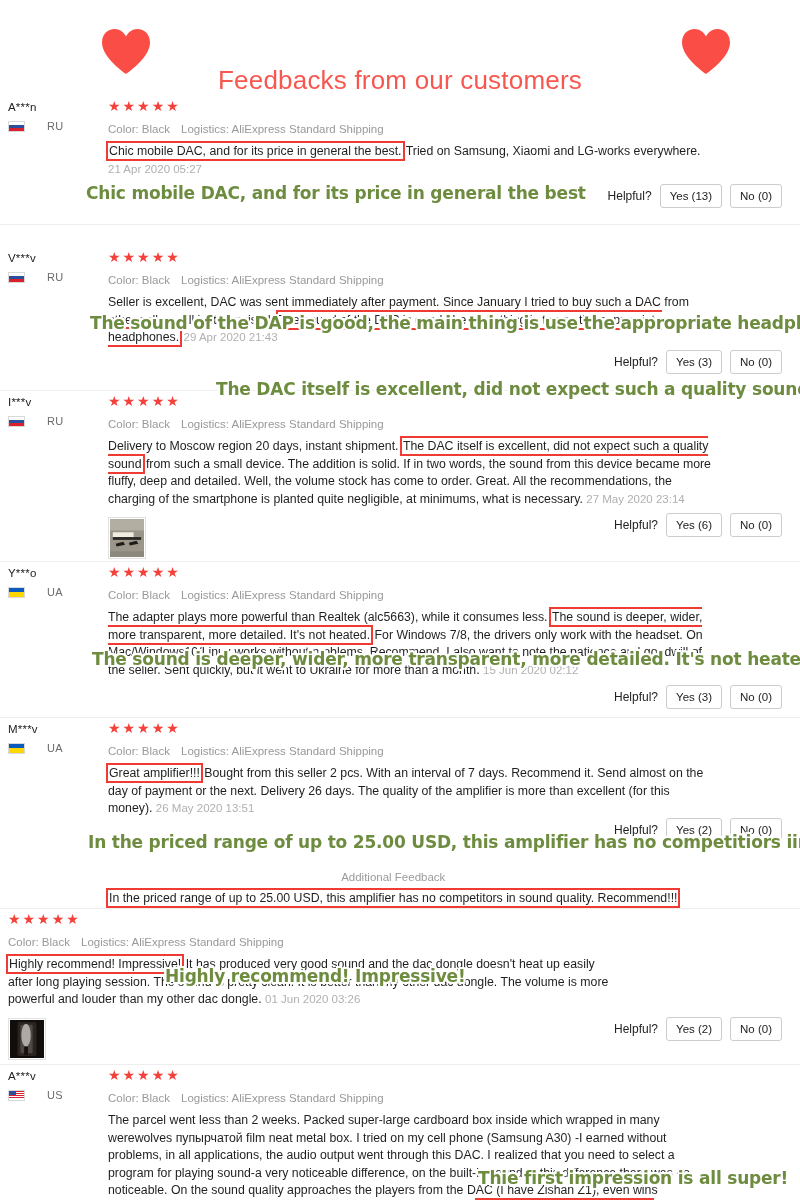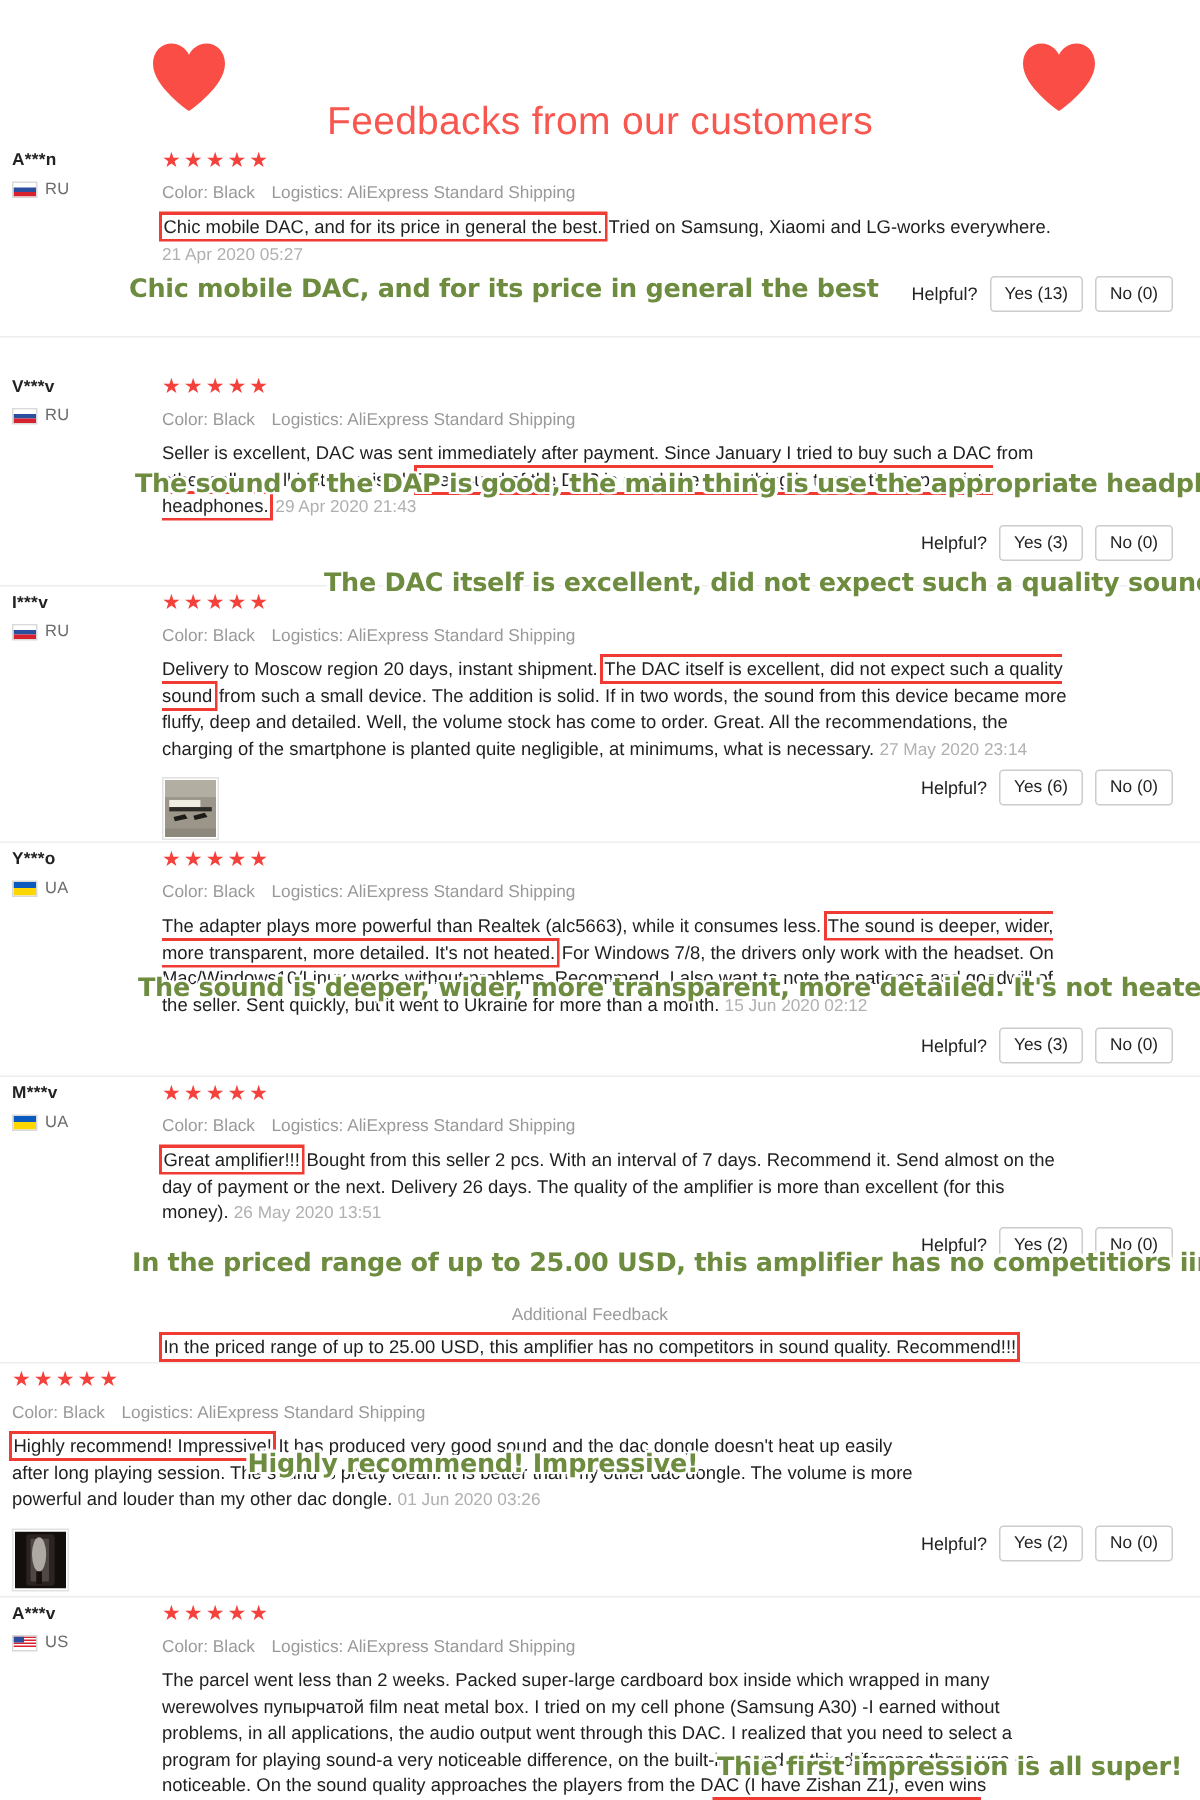--- a/index.html
+++ b/index.html
@@ -48,30 +48,30 @@
   .review-inner{display:flex;}
 
   .user-col{
     width:100px;
     flex:0 0 100px;
     padding-top:4px;
   }
   .user-name{
     font-size:11.5px;
     color:#222;
-    font-weight:700;
+    font-weight:400;
     letter-spacing:.2px;
     line-height:14px;
     white-space:nowrap;
   }
   .user-country{
     display:flex;
     align-items:center;
     margin-top:6px;
-    gap:5px;
+    gap:22px;
   }
   .flag{
     width:17px;height:11px;
     border:1px solid #d9d9d9;
     box-sizing:border-box;
     display:block;
     overflow:hidden;
     position:relative;
     flex:0 0 17px;
   }

